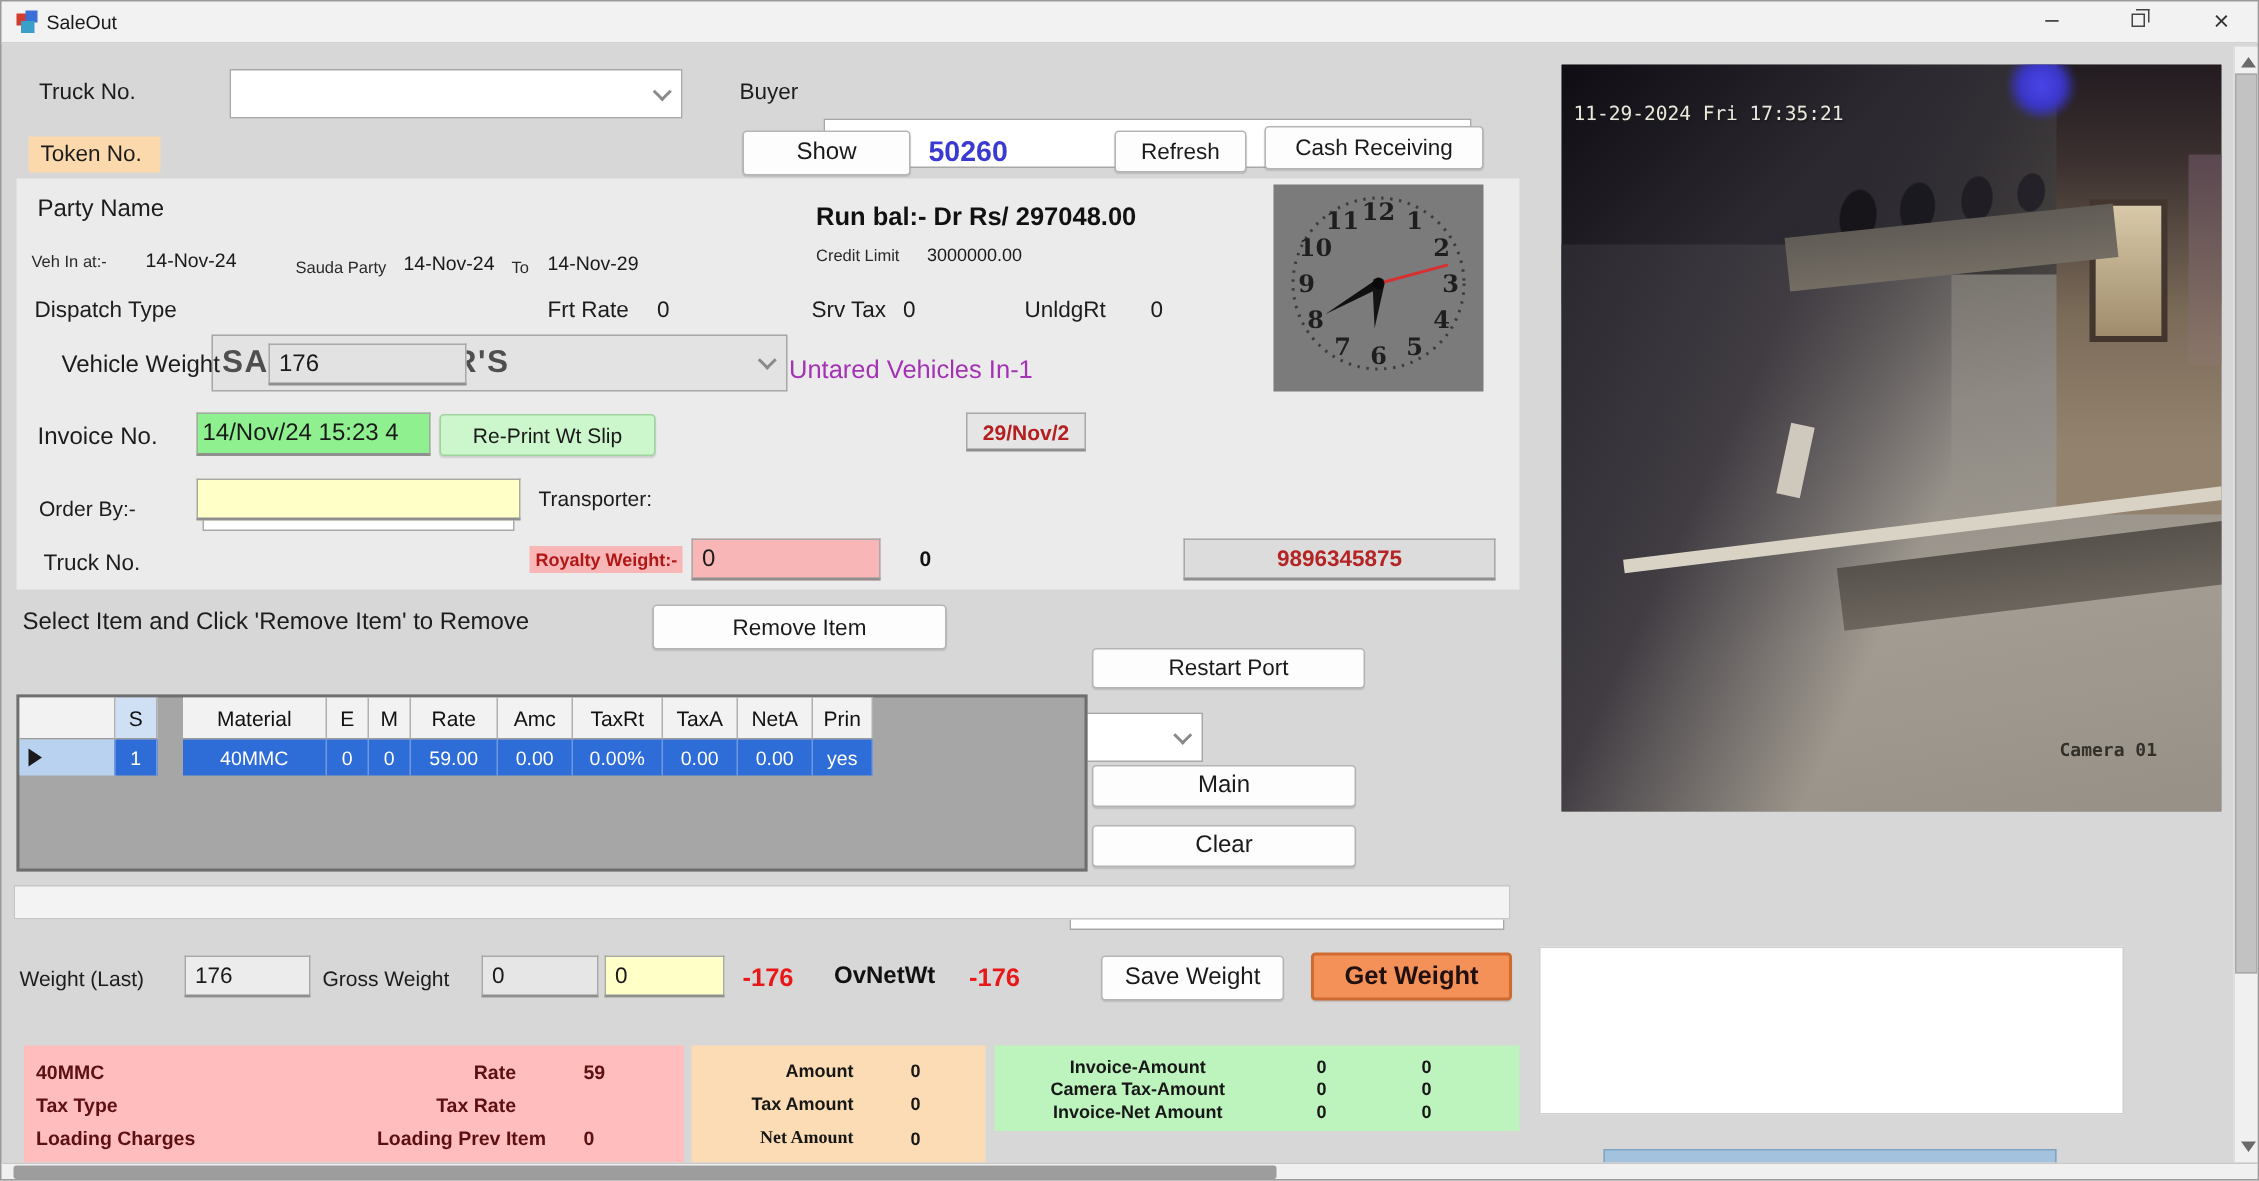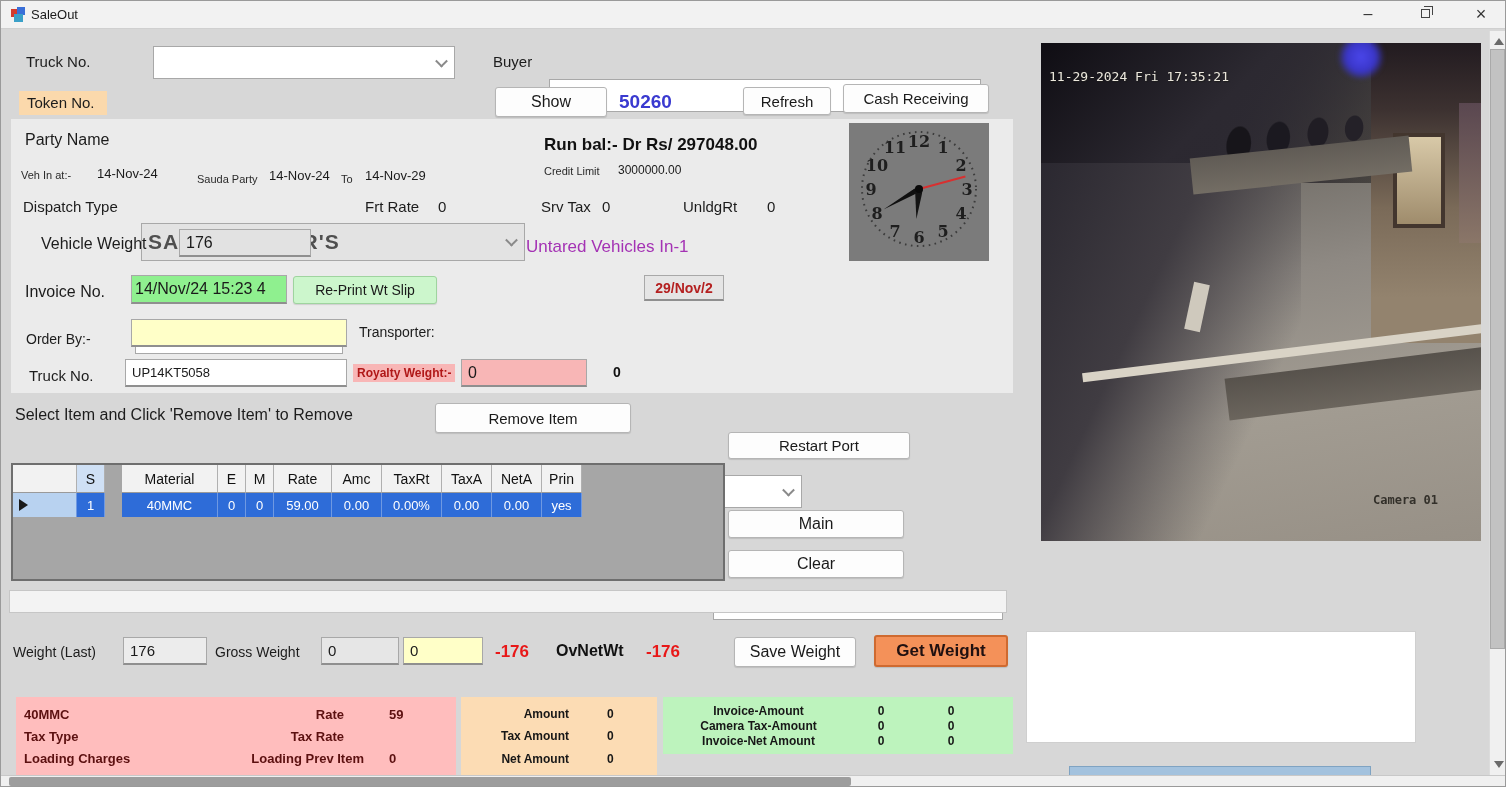--- a/index.html
+++ b/index.html
@@ -140,24 +140,24 @@
   <div class="tbox abs" style="left:130px;top:274px;width:156px;height:29px;background:#8ff08f;font-size:16px;padding:4px 3px;">14/Nov/24 15:23 4</div>
   <div class="btn abs" style="left:292px;top:275px;width:144px;height:28px;background:#ccf6cc;border-color:#9fd49f;font-size:14px;">Re-Print Wt Slip</div>
   <div class="tbox abs" style="left:643px;top:274px;width:80px;height:26px;background:#e5e5e5;font-size:14px;font-weight:bold;color:#b42020;justify-content:center;">29/Nov/2</div>
 
   <span class="lbl abs" style="left:25px;top:330px;font-size:14px;">Order By:-</span>
   <div class="tbox abs" style="left:130px;top:318px;width:216px;height:28px;background:#ffffc8;"></div>
   <span class="lbl abs" style="left:358px;top:323px;font-size:14px;">Transporter:</span>
   <div class="combo abs" style="left:455px;top:312px;width:346px;height:33px;font-size:16px;">NA</div>
 
   <span class="lbl abs" style="left:28px;top:366px;font-size:15px;">Truck No.</span>
-  <div class="tbox abs" style="left:124px;top:358px;width:222px;height:28px;font-size:13px;">UP14KT5058</div>
   <span class="abs" style="left:352px;top:363px;background:#f8b6b6;color:#b01818;font-size:12px;font-weight:bold;padding:2px 4px;">Royalty Weight:-</span>
   <div class="tbox abs" style="left:460px;top:358px;width:126px;height:28px;background:#f8b6b6;font-size:16px;">0</div>
   <span class="abs" style="left:612px;top:363px;font-size:14px;font-weight:bold;color:#111;">0</span>
+  <div class="tbox abs" style="left:788px;top:358px;width:208px;height:28px;background:#dcdcdc;font-size:15px;font-weight:bold;color:#b42424;justify-content:center;">9896345875</div>
 
   <span class="lbl abs" style="left:14px;top:405px;font-size:16px;">Select Item and Click  'Remove Item' to Remove</span>
   <div class="btn abs" style="left:434px;top:402px;width:196px;height:30px;">Remove Item</div>
   <div class="combo abs" style="left:712px;top:397px;width:290px;height:27px;"></div>
   <div class="btn abs" style="left:727px;top:431px;width:182px;height:27px;">Restart Port</div>
 
   <div id="grid">
     <div class="gh">
       <div class="cell c-sel"></div>
       <div class="cell c0" style="background:#cfe0f5;">S</div>
@@ -224,21 +224,21 @@
   <div class="panel3" style="left:460px;top:696px;width:196px;height:79px;background:#fcdcb4;color:#171717;font-size:12px;">
     <div style="display:flex;align-items:center;">
       <span style="width:100px;text-align:right;">Amount</span>
       <span style="margin-left:38px;">0</span>
     </div>
     <div style="display:flex;align-items:center;">
       <span style="width:100px;text-align:right;">Tax Amount</span>
       <span style="margin-left:38px;">0</span>
     </div>
     <div style="display:flex;align-items:center;">
-      <span style="width:100px;text-align:right;">Net Amount</span>
+      <span style="width:100px;text-align:right;font-family:Liberation Serif, serif;">Net Amount</span>
       <span style="margin-left:38px;">0</span>
     </div>
   </div>
 
   <div class="panel3" style="left:662px;top:696px;width:350px;height:57px;background:#bdf3bd;color:#171717;font-size:12px;">
     <div style="display:flex;align-items:center;">
       <span style="width:175px;text-align:center;">Invoice-Amount</span>
       <span style="width:70px;text-align:center;">0</span>
       <span style="width:70px;text-align:center;">0</span>
     </div>

